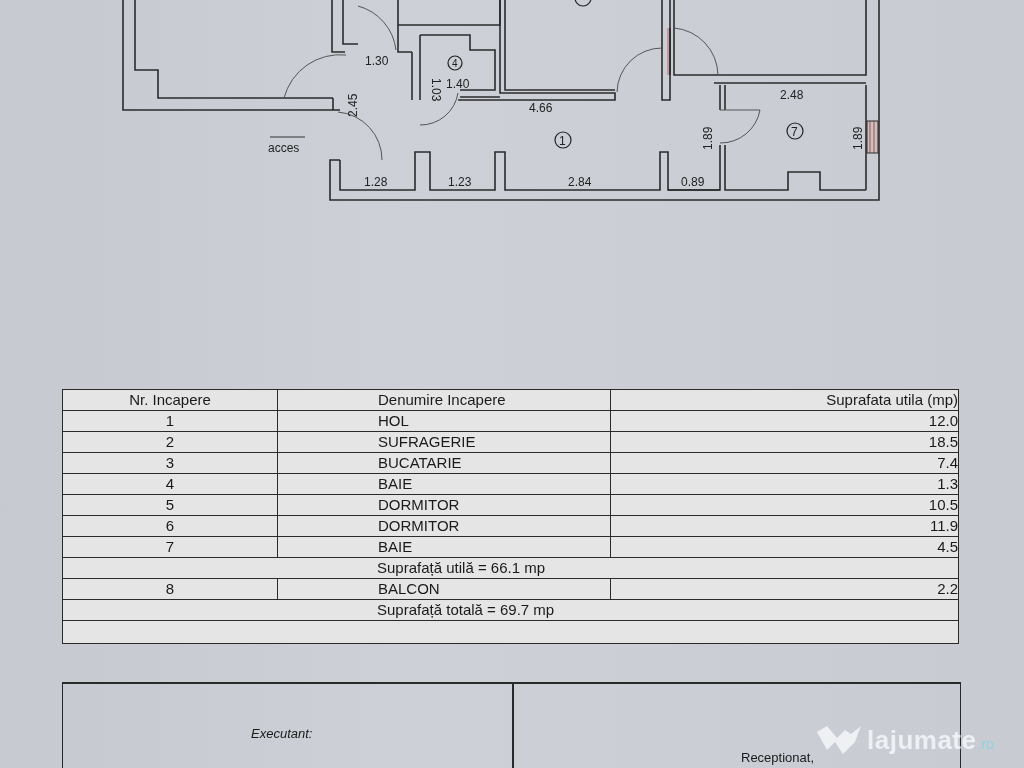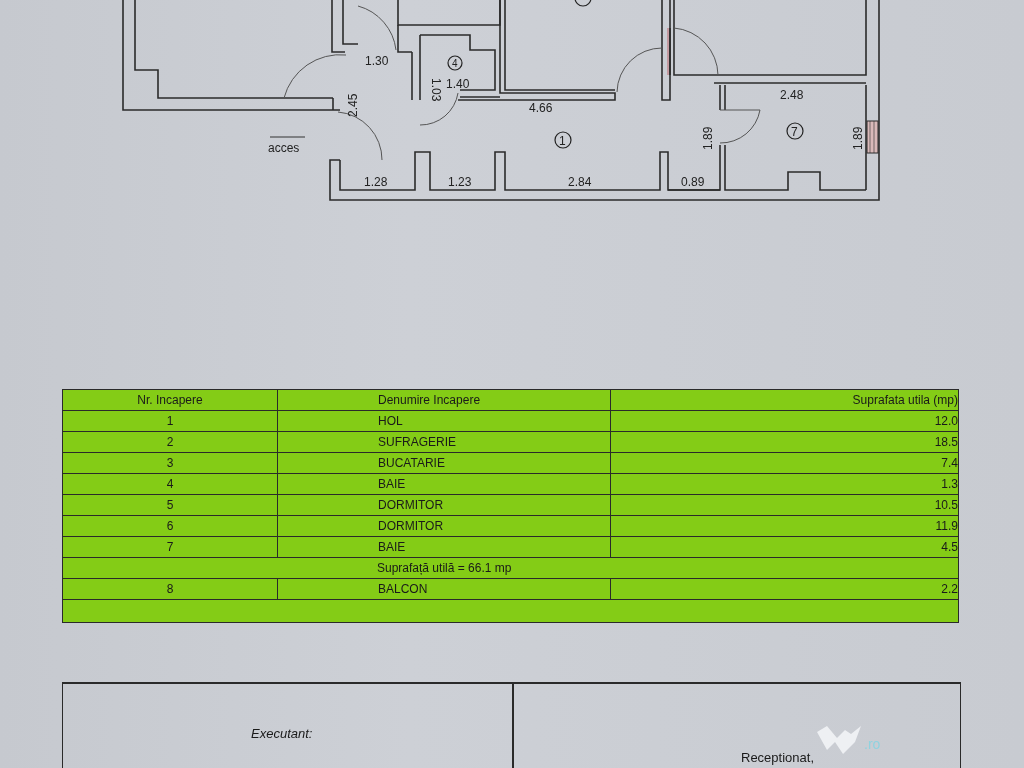--- a/index.html
+++ b/index.html
@@ -6,22 +6,22 @@
   body {
     width:1024px; height:768px; overflow:hidden; position:relative;
     background:#c9ccd2;
     background-image: linear-gradient(90deg, #c6c9cf 0%, #cdd0d6 40%, #c8cbd1 100%);
     font-family:"Liberation Sans", sans-serif; color:#1a1a1a;
   }
   #plan { position:absolute; left:0; top:0; width:1024px; height:210px; }
   #plan text { font-family:"Liberation Sans", sans-serif; font-size:12px; fill:#222; }
   .tbl {
     position:absolute; left:62px; top:389px; width:897px;
-    border-collapse:collapse; font-size:12px; table-layout:fixed;
-    background:#84cc16;
+    border-collapse:collapse; font-size:15px; table-layout:fixed;
+    background:#e5e5e5;
   }
   .tbl td { border:1.5px solid #2a2a2a; height:20px; padding:0; line-height:20px; }
   .tbl td.c0 { width:214px; text-align:center; }
   .tbl td.c1 { width:333px; text-align:left; padding-left:100px; box-sizing:border-box; }
   .tbl td.c2 { text-align:right; }
   .tbl tr.head td.c1 { padding-left:100px; }
   .tbl td.sum { text-align:left; padding-left:314px; }
   .tbl tr.blank td { height:22px; }
   .sig {
     position:absolute; left:62px; top:682px; width:897px; height:90px;
@@ -157,30 +157,34 @@
     <td class="c2">4.5</td>
   </tr>
   <tr>
     <td colspan="3" class="sum">Suprafață utilă = 66.1 mp</td>
   </tr>
   <tr>
     <td class="c0">8</td>
     <td class="c1">BALCON</td>
     <td class="c2">2.2</td>
   </tr>
+  <tr>
+    <td colspan="3" class="sum">Suprafață totală = 69.7 mp</td>
+  </tr>
   <tr class="blank">
     <td colspan="3"></td>
   </tr>
 </tbody>
   </table>
 
 <div class="sig">
   <div class="divider"></div>
   <div class="exec">Executant:</div>
   <div class="recv">Receptionat,</div>
 </div>
 
 <div class="wm">
   <svg width="48" height="32" viewBox="0 0 48 32">
     <path d="M2 8 L12 2 L22 14 L30 6 L36 10 L46 2 L40 18 L28 30 L20 18 L12 26 Z" fill="#eef0f3"></path>
   </svg>
+  <span class="logo-text">lajumate</span>
   <span class="tld">.ro</span>
 </div>
 
 </body></html>

